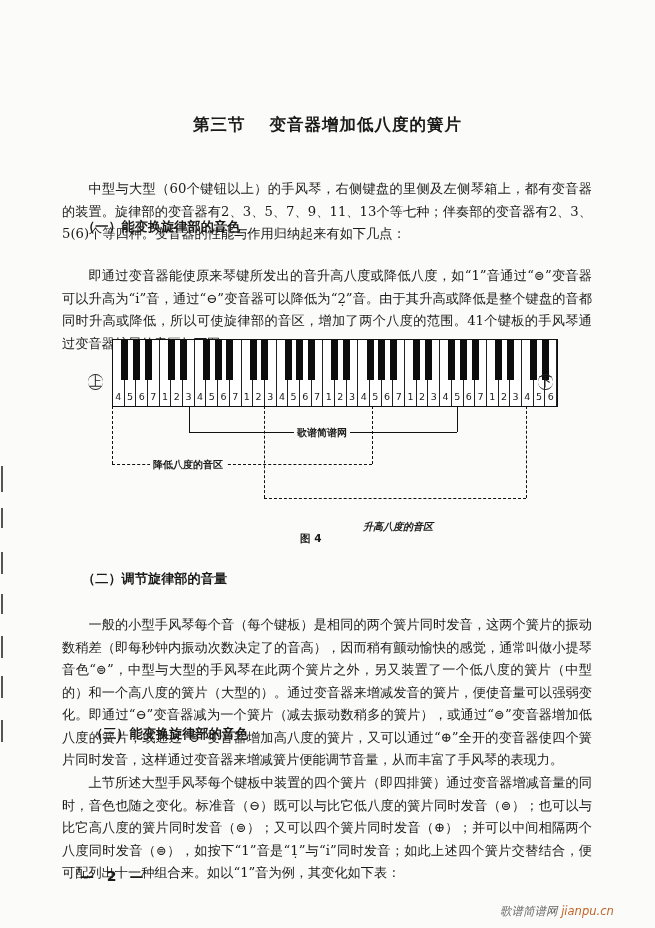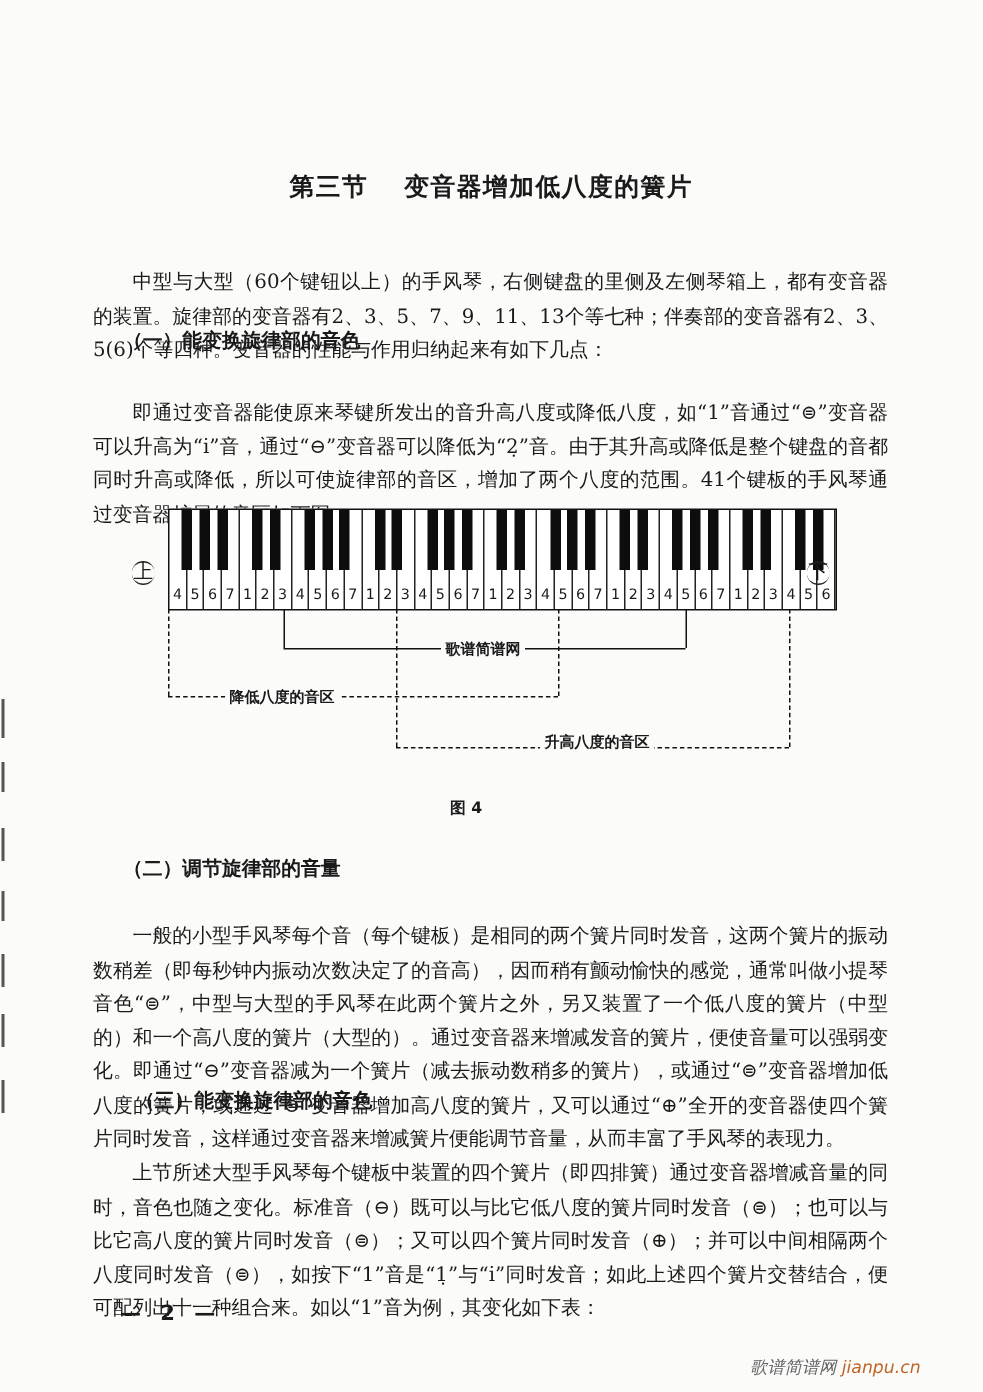--- a/index.html
+++ b/index.html
@@ -209,21 +209,21 @@
 <div class="range-label" style="left:294px;top:426px;">歌谱简谱网</div>
 
 <div class="line dash-v" style="left:112px;top:406px;height:58px;"></div>
 <div class="line dash-v" style="left:372px;top:406px;height:58px;"></div>
 <div class="line dash-h" style="left:112px;top:464px;width:260px;"></div>
 <div class="range-label" style="left:150px;top:458px;">降低八度的音区</div>
 
 <div class="line dash-v" style="left:264px;top:406px;height:92px;"></div>
 <div class="line dash-v" style="left:526px;top:406px;height:92px;"></div>
 <div class="line dash-h" style="left:264px;top:498px;width:262px;"></div>
-<div class="range-label" style="left:360px;top:488px;">升高八度的音区</div>
+<div class="range-label" style="left:360px;top:520px;font-style:italic;">升高八度的音区</div>
 
 <div class="fig-caption">图 4</div>
 
 <div class="heading" style="top:570px;">（二）调节旋律部的音量</div>
 <div class="para indent" style="top:586px;">一般的小型手风琴每个音（每个键板）是相同的两个簧片同时发音，这两个簧片的振动数稍差（即每秒钟内振动次数决定了的音高），因而稍有颤动愉快的感觉，通常叫做小提琴音色“⊜”，中型与大型的手风琴在此两个簧片之外，另又装置了一个低八度的簧片（中型的）和一个高八度的簧片（大型的）。通过变音器来增减发音的簧片，便使音量可以强弱变化。即通过“⊖”变音器减为一个簧片（减去振动数稍多的簧片），或通过“⊜”变音器增加低八度的簧片，或通过“⊜”变音器增加高八度的簧片，又可以通过“⊕”全开的变音器使四个簧片同时发音，这样通过变音器来增减簧片便能调节音量，从而丰富了手风琴的表现力。</div>
 
 <div class="heading" style="top:725px;left:90px;font-family:Liberation Serif, serif;">（三）能变换旋律部的音色</div>
 <div class="para indent" style="top:744px;">上节所述大型手风琴每个键板中装置的四个簧片（即四排簧）通过变音器增减音量的同时，音色也随之变化。标准音（⊖）既可以与比它低八度的簧片同时发音（⊜）；也可以与比它高八度的簧片同时发音（⊜）；又可以四个簧片同时发音（⊕）；并可以中间相隔两个八度同时发音（⊜），如按下“1”音是“1̣”与“i̇”同时发音；如此上述四个簧片交替结合，便可配列出十一种组合来。如以“1”音为例，其变化如下表：</div>
 
 <div class="pagenum">— 2 —</div>

